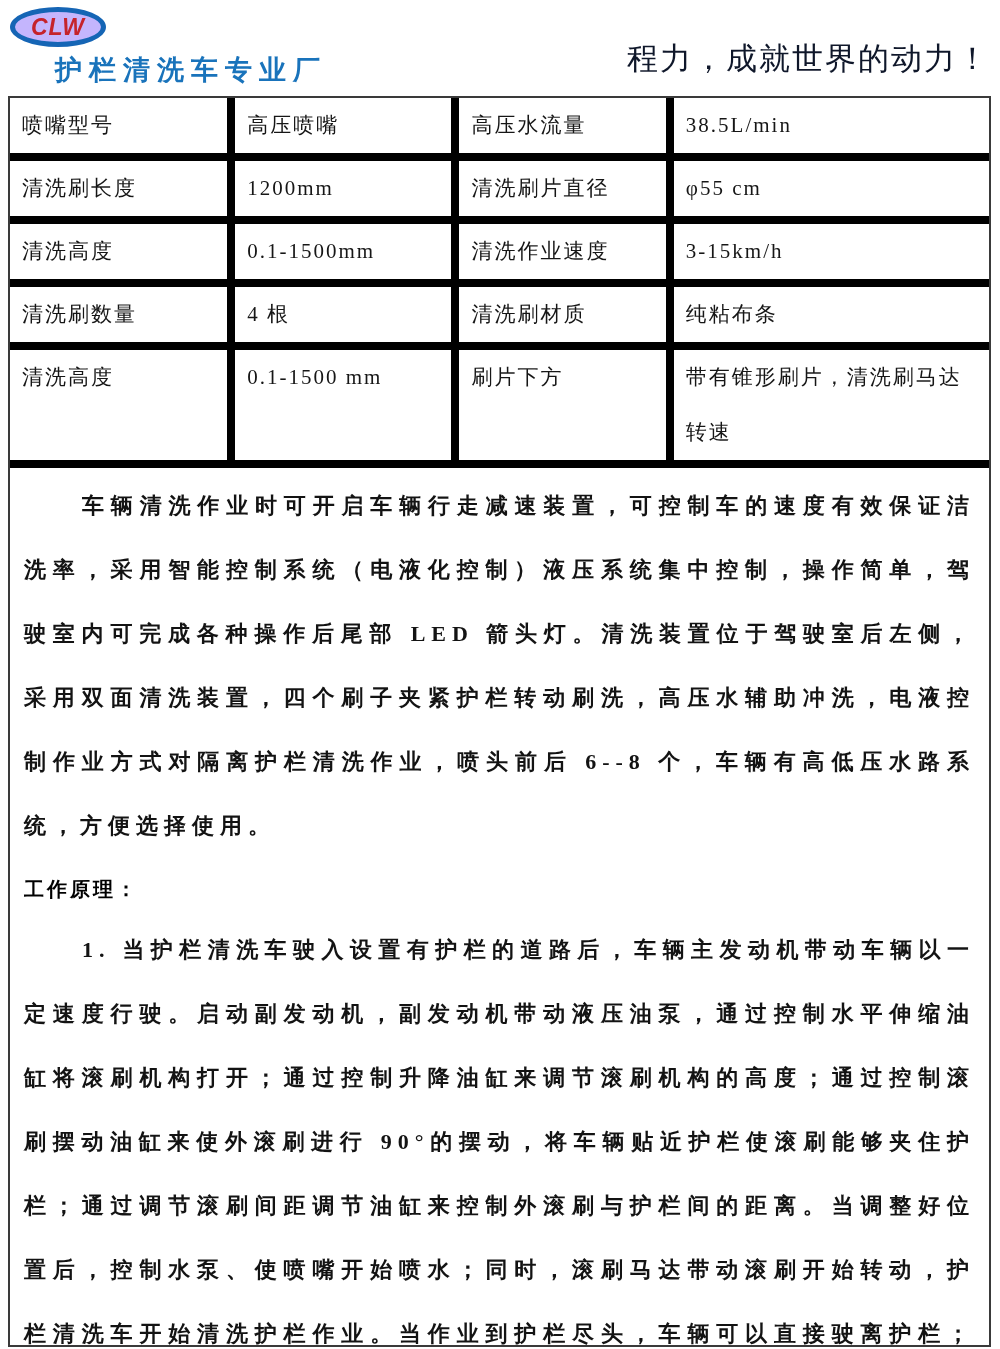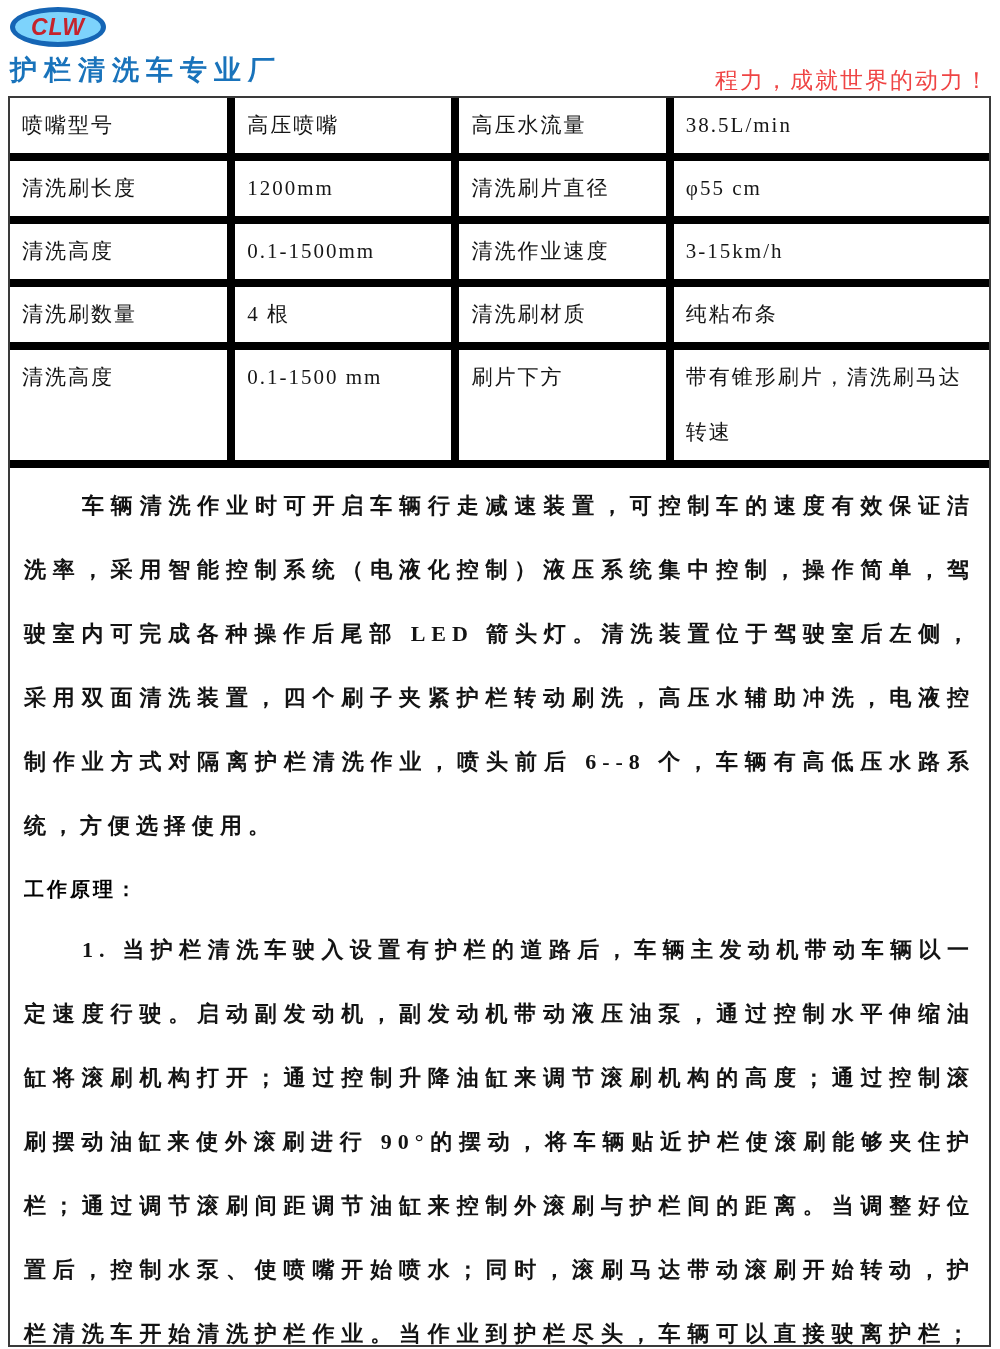--- a/index.html
+++ b/index.html
@@ -22,21 +22,21 @@
     padding: 4px 8px 0 10px;
   }
   .logo-row { display: flex; align-items: center; gap: 10px; height: 46px; }
   .logo-oval {
     display: inline-flex;
     align-items: center;
     justify-content: center;
     width: 96px; height: 40px;
     border: 5px solid #1565b5;
     border-radius: 50%;
-    background: #7dd3fc;
+    background: #c4b5fd;
   }
   .logo-oval .clw {
     font-family: "Liberation Sans", sans-serif;
     font-weight: 800;
     font-style: italic;
     font-size: 23px;
     letter-spacing: 1px;
     color: #c5232b;
   }
   .brand {
@@ -48,28 +48,29 @@
     line-height: 1;
   }
   .subtitle {
     margin-top: 7px;
     font-family: "Liberation Sans", "DejaVu Sans", sans-serif;
     font-weight: 800;
     font-size: 27px;
     color: #1973bb;
     letter-spacing: 7px;
     line-height: 1;
+    margin-left: 45px;
   }
   .slogan {
     position: absolute;
     right: 10px;
-    bottom: 4px;
+    bottom: 22px;
     font-family: "Liberation Serif", "DejaVu Serif", serif;
-    font-size: 23px;
-    color: #ef4444;
+    font-size: 31px;
+    color: #0f172a;
     letter-spacing: 2px;
     line-height: 1;
   }
 
   
   .content-box {
     position: absolute;
     left: 8px; right: 9px;
     top: 96px; bottom: 2px;
     border: 2px solid #3a3a3a;

